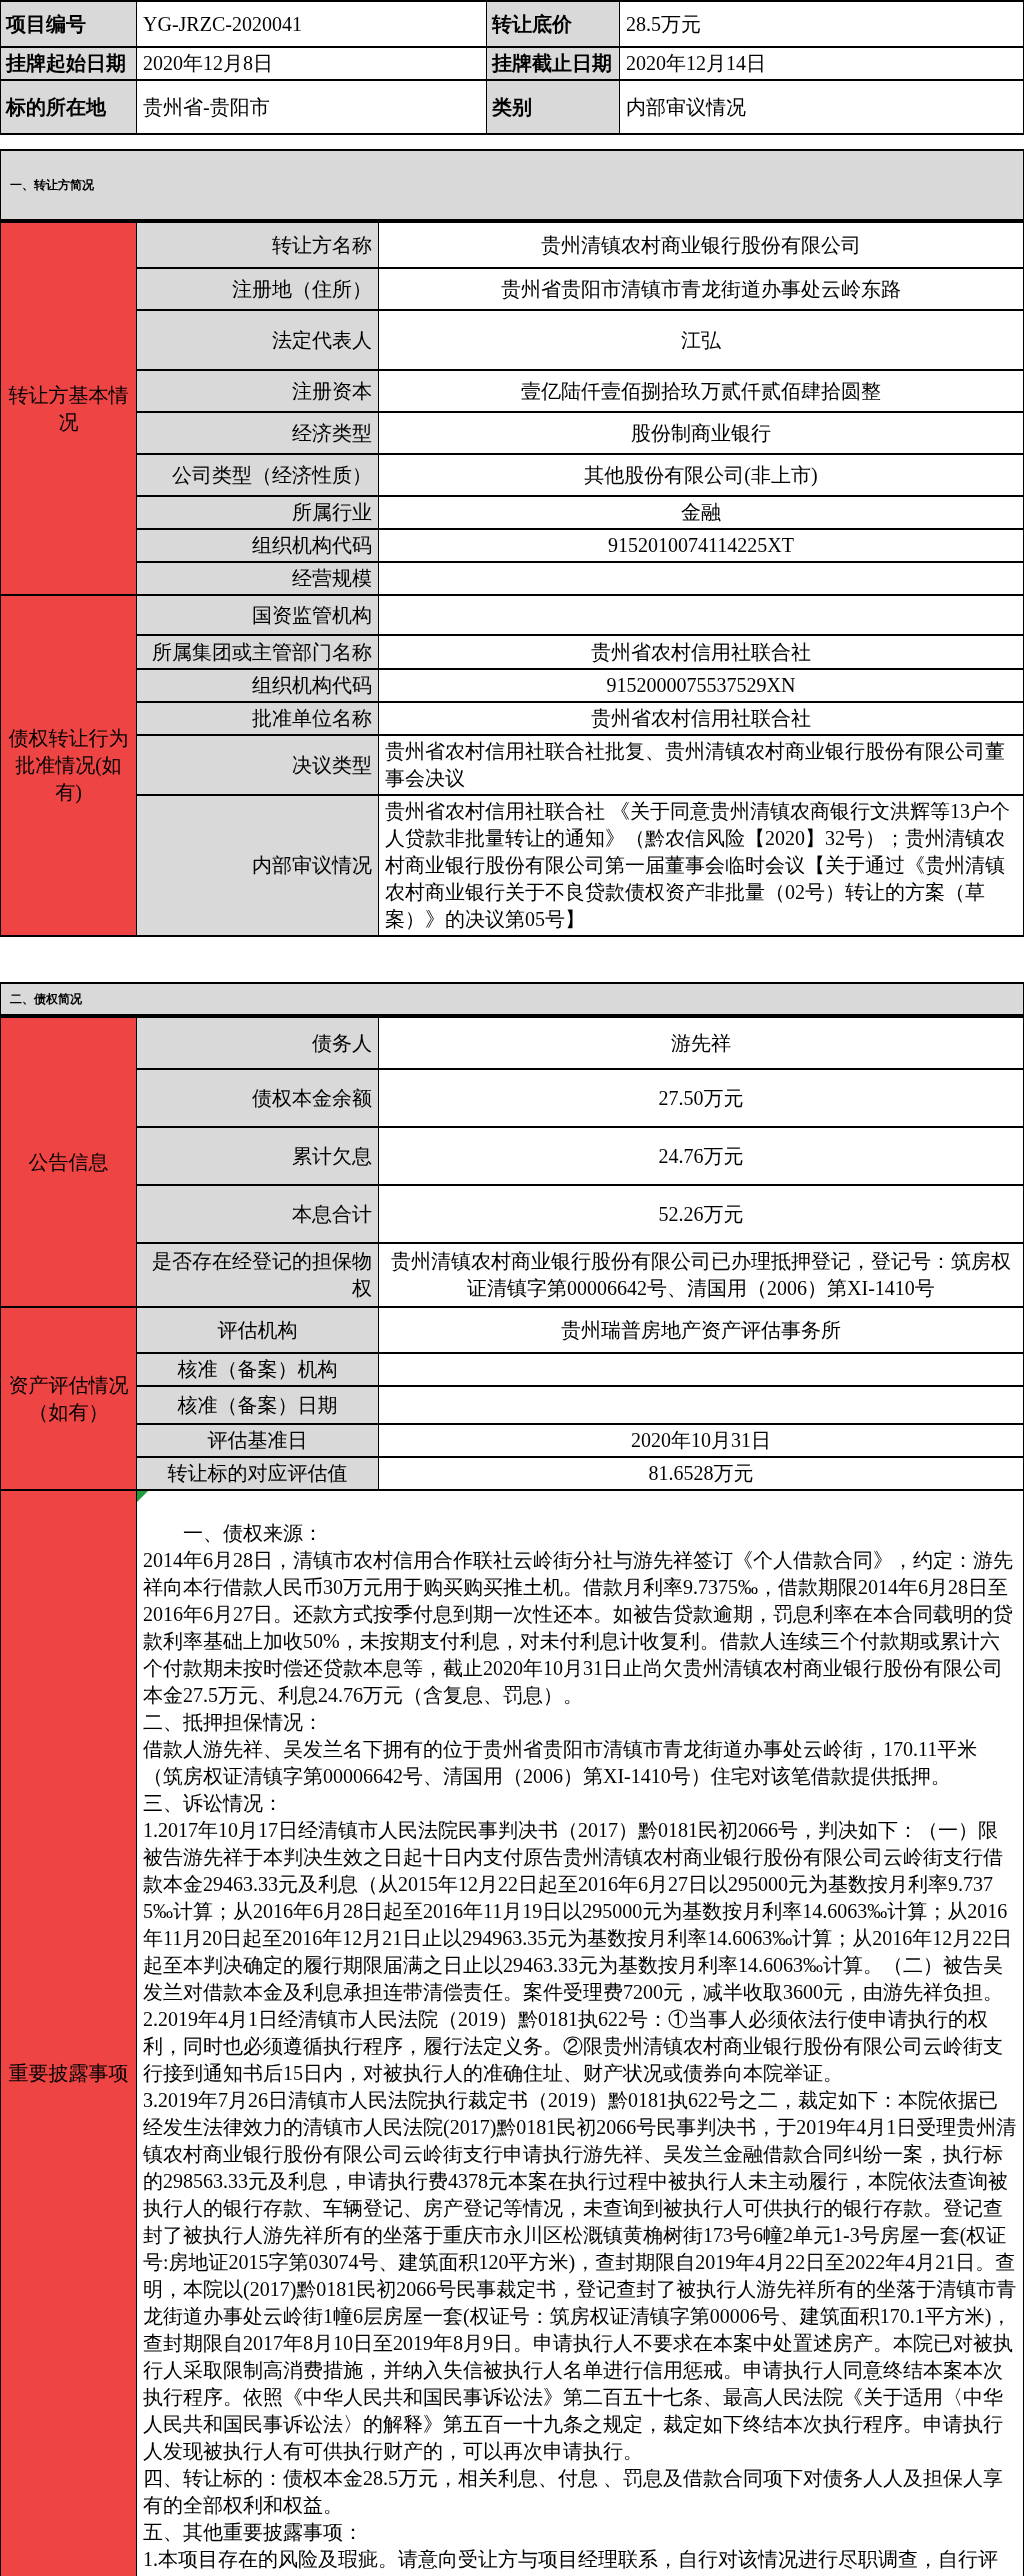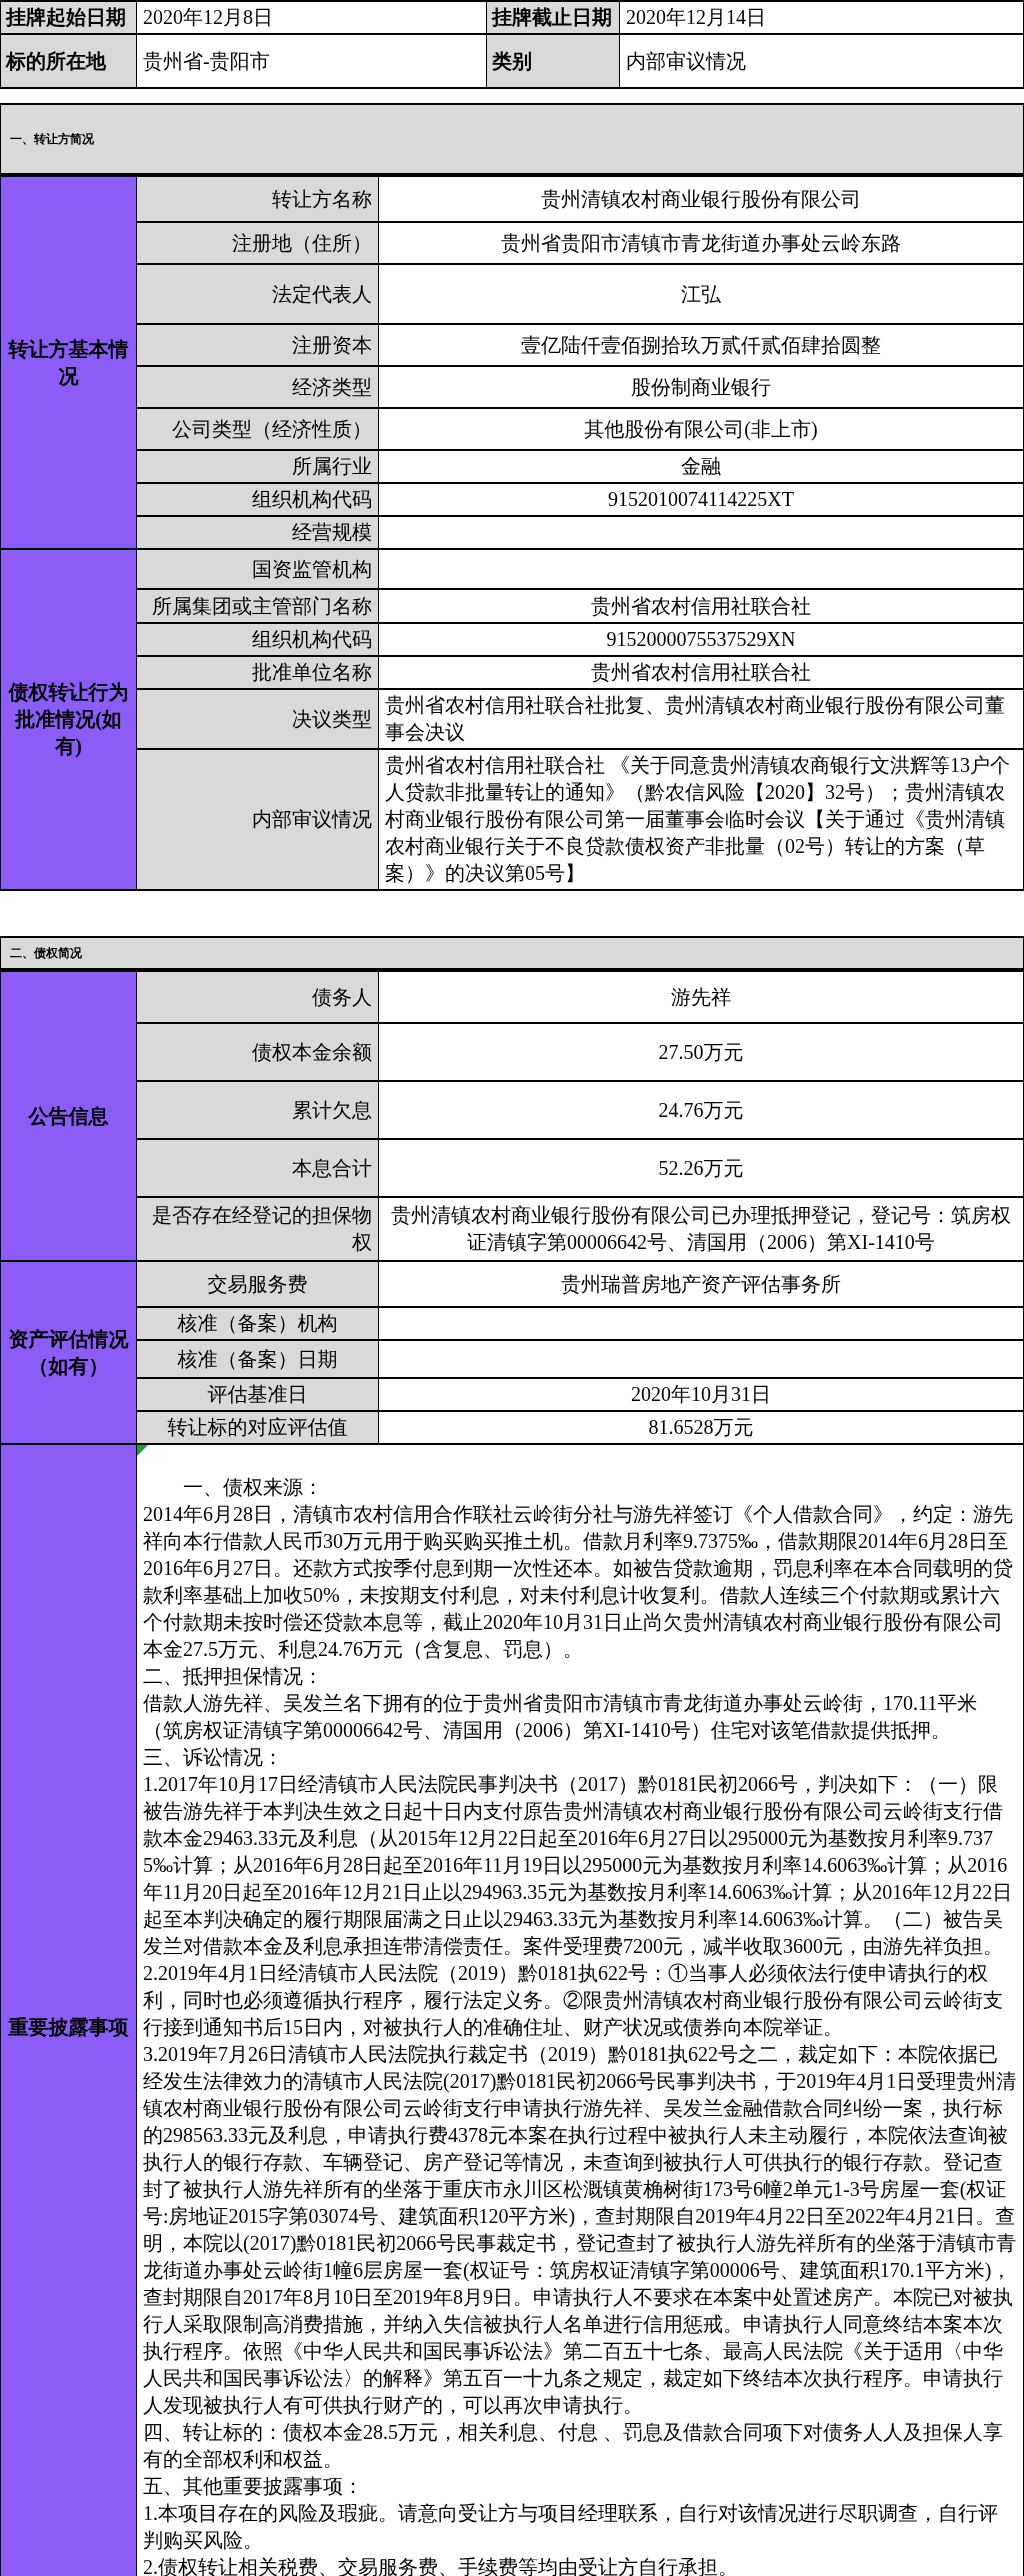--- a/index.html
+++ b/index.html
@@ -8,21 +8,21 @@
   table.t{border-collapse:collapse;table-layout:fixed;width:1024px;}
   table.t td{
     border-left:1px solid #000;border-right:1px solid #000;
     border-top:2px solid #000;border-bottom:2px solid #000;
     font-size:20px;line-height:1.35;vertical-align:middle;overflow:hidden;
     word-break:break-all;
   }
   .lbl{background:#d9d9d9;font-weight:bold;padding:2px 5px;text-align:left;}
   .flbl{background:#d9d9d9;font-weight:normal;padding:2px 6px;text-align:right;}
   .flbl.c{text-align:center;}
-  .grp{background:#8b5cf6;font-weight:bold;text-align:center;padding:2px 2px;}
+  .grp{background:#ef4444;font-weight:normal;text-align:center;padding:2px 2px;}
   .val{padding:2px 6px;text-align:left;}
   .val.c{text-align:center;}
   .big{font-size:23px;}
   .gap{height:14px;background:#fff;}
   .band{
     height:72px;background:#d9d9d9;box-sizing:border-box;
     border:2px solid #000;border-left-width:1px;border-right-width:1px;
     display:flex;align-items:center;padding-left:9px;
     font-weight:bold;font-size:12px;
   }
@@ -42,20 +42,26 @@
 <div class="doc">
 
   <table class="t">
     <colgroup>
         <col style="width:136px">
         <col style="width:350px">
         <col style="width:133px">
         <col>
       </colgroup>
     <tbody>
+    <tr style="height:46px">
+      <td class="lbl">项目编号</td>
+      <td class="val">YG-JRZC-2020041</td>
+      <td class="lbl">转让底价</td>
+      <td class="val">28.5万元</td>
+    </tr>
     <tr style="height:32px">
       <td class="lbl">挂牌起始日期</td>
       <td class="val">2020年12月8日</td>
       <td class="lbl">挂牌截止日期</td>
       <td class="val">2020年12月14日</td>
     </tr>
     <tr style="height:54px">
       <td class="lbl">标的所在地</td>
       <td class="val">贵州省-贵阳市</td>
       <td class="lbl">类别</td>
@@ -171,21 +177,21 @@
     <tr style="height:58px">
       <td class="flbl">本息合计</td>
       <td class="val c">52.26万元</td>
     </tr>
     <tr style="height:64px">
       <td class="flbl">是否存在经登记的担保物权</td>
       <td class="val c">贵州清镇农村商业银行股份有限公司已办理抵押登记，登记号：筑房权证清镇字第00006642号、清国用（2006）第XI-1410号</td>
     </tr>
     <tr style="height:46px">
       <td class="grp" rowspan="5">资产评估情况（如有）</td>
-      <td class="flbl c">交易服务费</td>
+      <td class="flbl c">评估机构</td>
       <td class="val c big">贵州瑞普房地产资产评估事务所</td>
     </tr>
     <tr style="height:32px">
       <td class="flbl c">核准（备案）机构</td>
       <td class="val c"></td>
     </tr>
     <tr style="height:38px">
       <td class="flbl c">核准（备案）日期</td>
       <td class="val c"></td>
     </tr>

